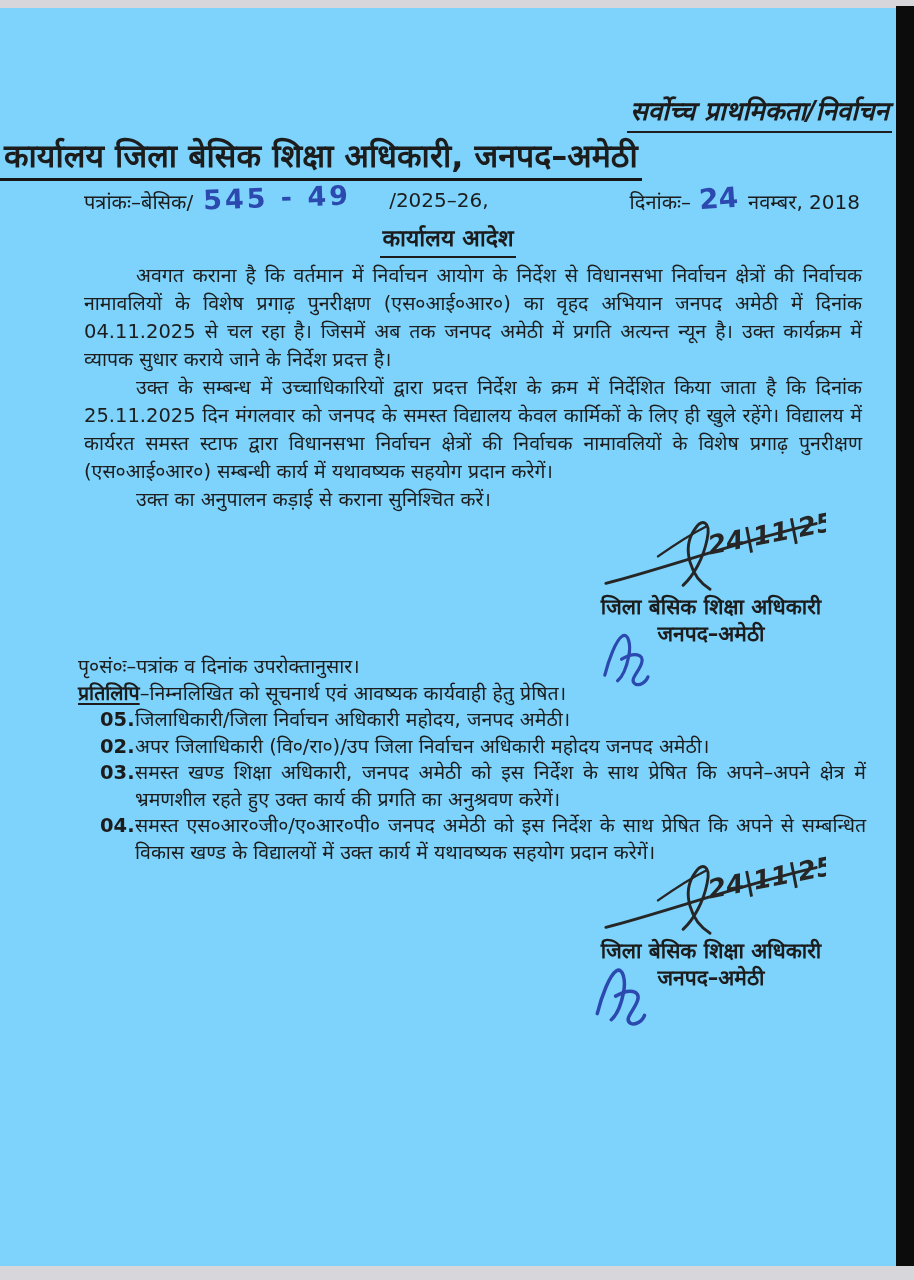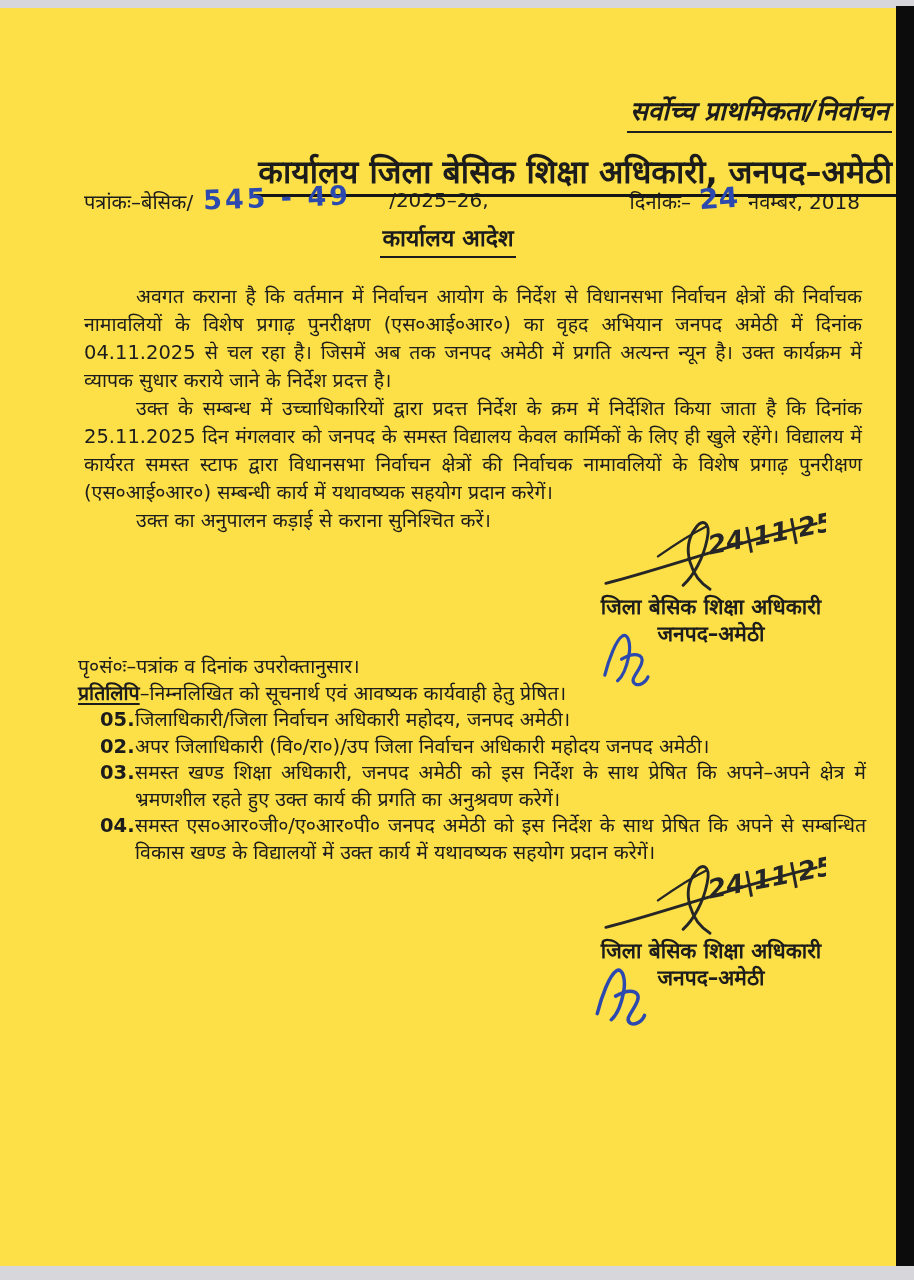--- a/index.html
+++ b/index.html
@@ -1,42 +1,42 @@
 <!DOCTYPE html>
 <html><head>
 <meta charset="utf-8">
 <style>
   html,body{margin:0;padding:0;background:#d8d8dc;}
-  .photo{position:relative;width:914px;height:1280px;background:#fde047;overflow:hidden;
+  .photo{position:relative;width:914px;height:1280px;background:#7dd3fc;overflow:hidden;
          font-family:"DejaVu Sans",sans-serif;color:#1c1c1c;}
   .strip-top{position:absolute;left:0;top:0;width:914px;height:8px;background:#d7d7db;}
   .strip-right{position:absolute;left:896px;top:6px;width:18px;height:1260px;background:#0c0c0c;}
   .strip-bottom{position:absolute;left:0;top:1266px;width:914px;height:14px;background:#d7d7db;}
 
   .classification{position:absolute;top:92px;right:22px;}
   .classification span{display:inline-block;font-style:italic;font-weight:bold;font-size:26px;
                        border-bottom:2px solid #1f1f1f;padding:0 3px 3px;}
-  .office-title{position:absolute;top:149px;left:0;width:896px;text-align:right;}
+  .office-title{position:absolute;top:133px;left:0;width:896px;text-align:left;}
   .office-title span{display:inline-block;font-weight:bold;font-size:32px;
                      border-bottom:3px solid #161616;padding:0 4px 2px;}
 
   .ref-row{position:absolute;top:188px;left:84px;width:776px;display:flex;align-items:center;
            font-size:20px;white-space:nowrap;}
   .hand{color:#2b49ae;font-weight:bold;display:inline-block;}
   .hand-number{font-size:27px;letter-spacing:3px;transform:rotate(-2deg);margin:-6px 16px 0 10px;}
   .hand-day{font-size:28px;transform:rotate(-4deg);margin:-6px 10px 0 8px;}
   .ref-left{display:flex;align-items:flex-start;}
   .ref-right{margin-left:auto;display:flex;align-items:flex-start;}
   .yr{margin-left:22px;}
 
   .subject{position:absolute;top:221px;left:0;width:896px;text-align:center;}
   .subject span{display:inline-block;font-weight:bold;font-size:23px;
                 border-bottom:2px solid #1b1b1b;padding:0 2px 3px;}
 
-  .bodycol{position:absolute;top:283px;left:84px;width:778px;}
+  .bodycol{position:absolute;top:262px;left:84px;width:778px;}
   .bodycol p{margin:0;text-align:justify;text-indent:52px;font-size:19.5px;line-height:28px;color:#1d1d1d;}
 
   .sig{position:absolute;width:310px;text-align:center;font-weight:bold;font-size:21px;}
   .sig1{top:512px;left:556px;}
   .sig2{top:856px;left:556px;}
   .flourish{width:228px;height:82px;margin-left:42px;display:block;}
   .sig-line{line-height:27px;}
   .mono{position:absolute;}
   .sig1 .mono{top:118px;left:44px;width:64px;height:60px;}
   .sig2 .mono{top:108px;left:36px;width:70px;height:66px;}

